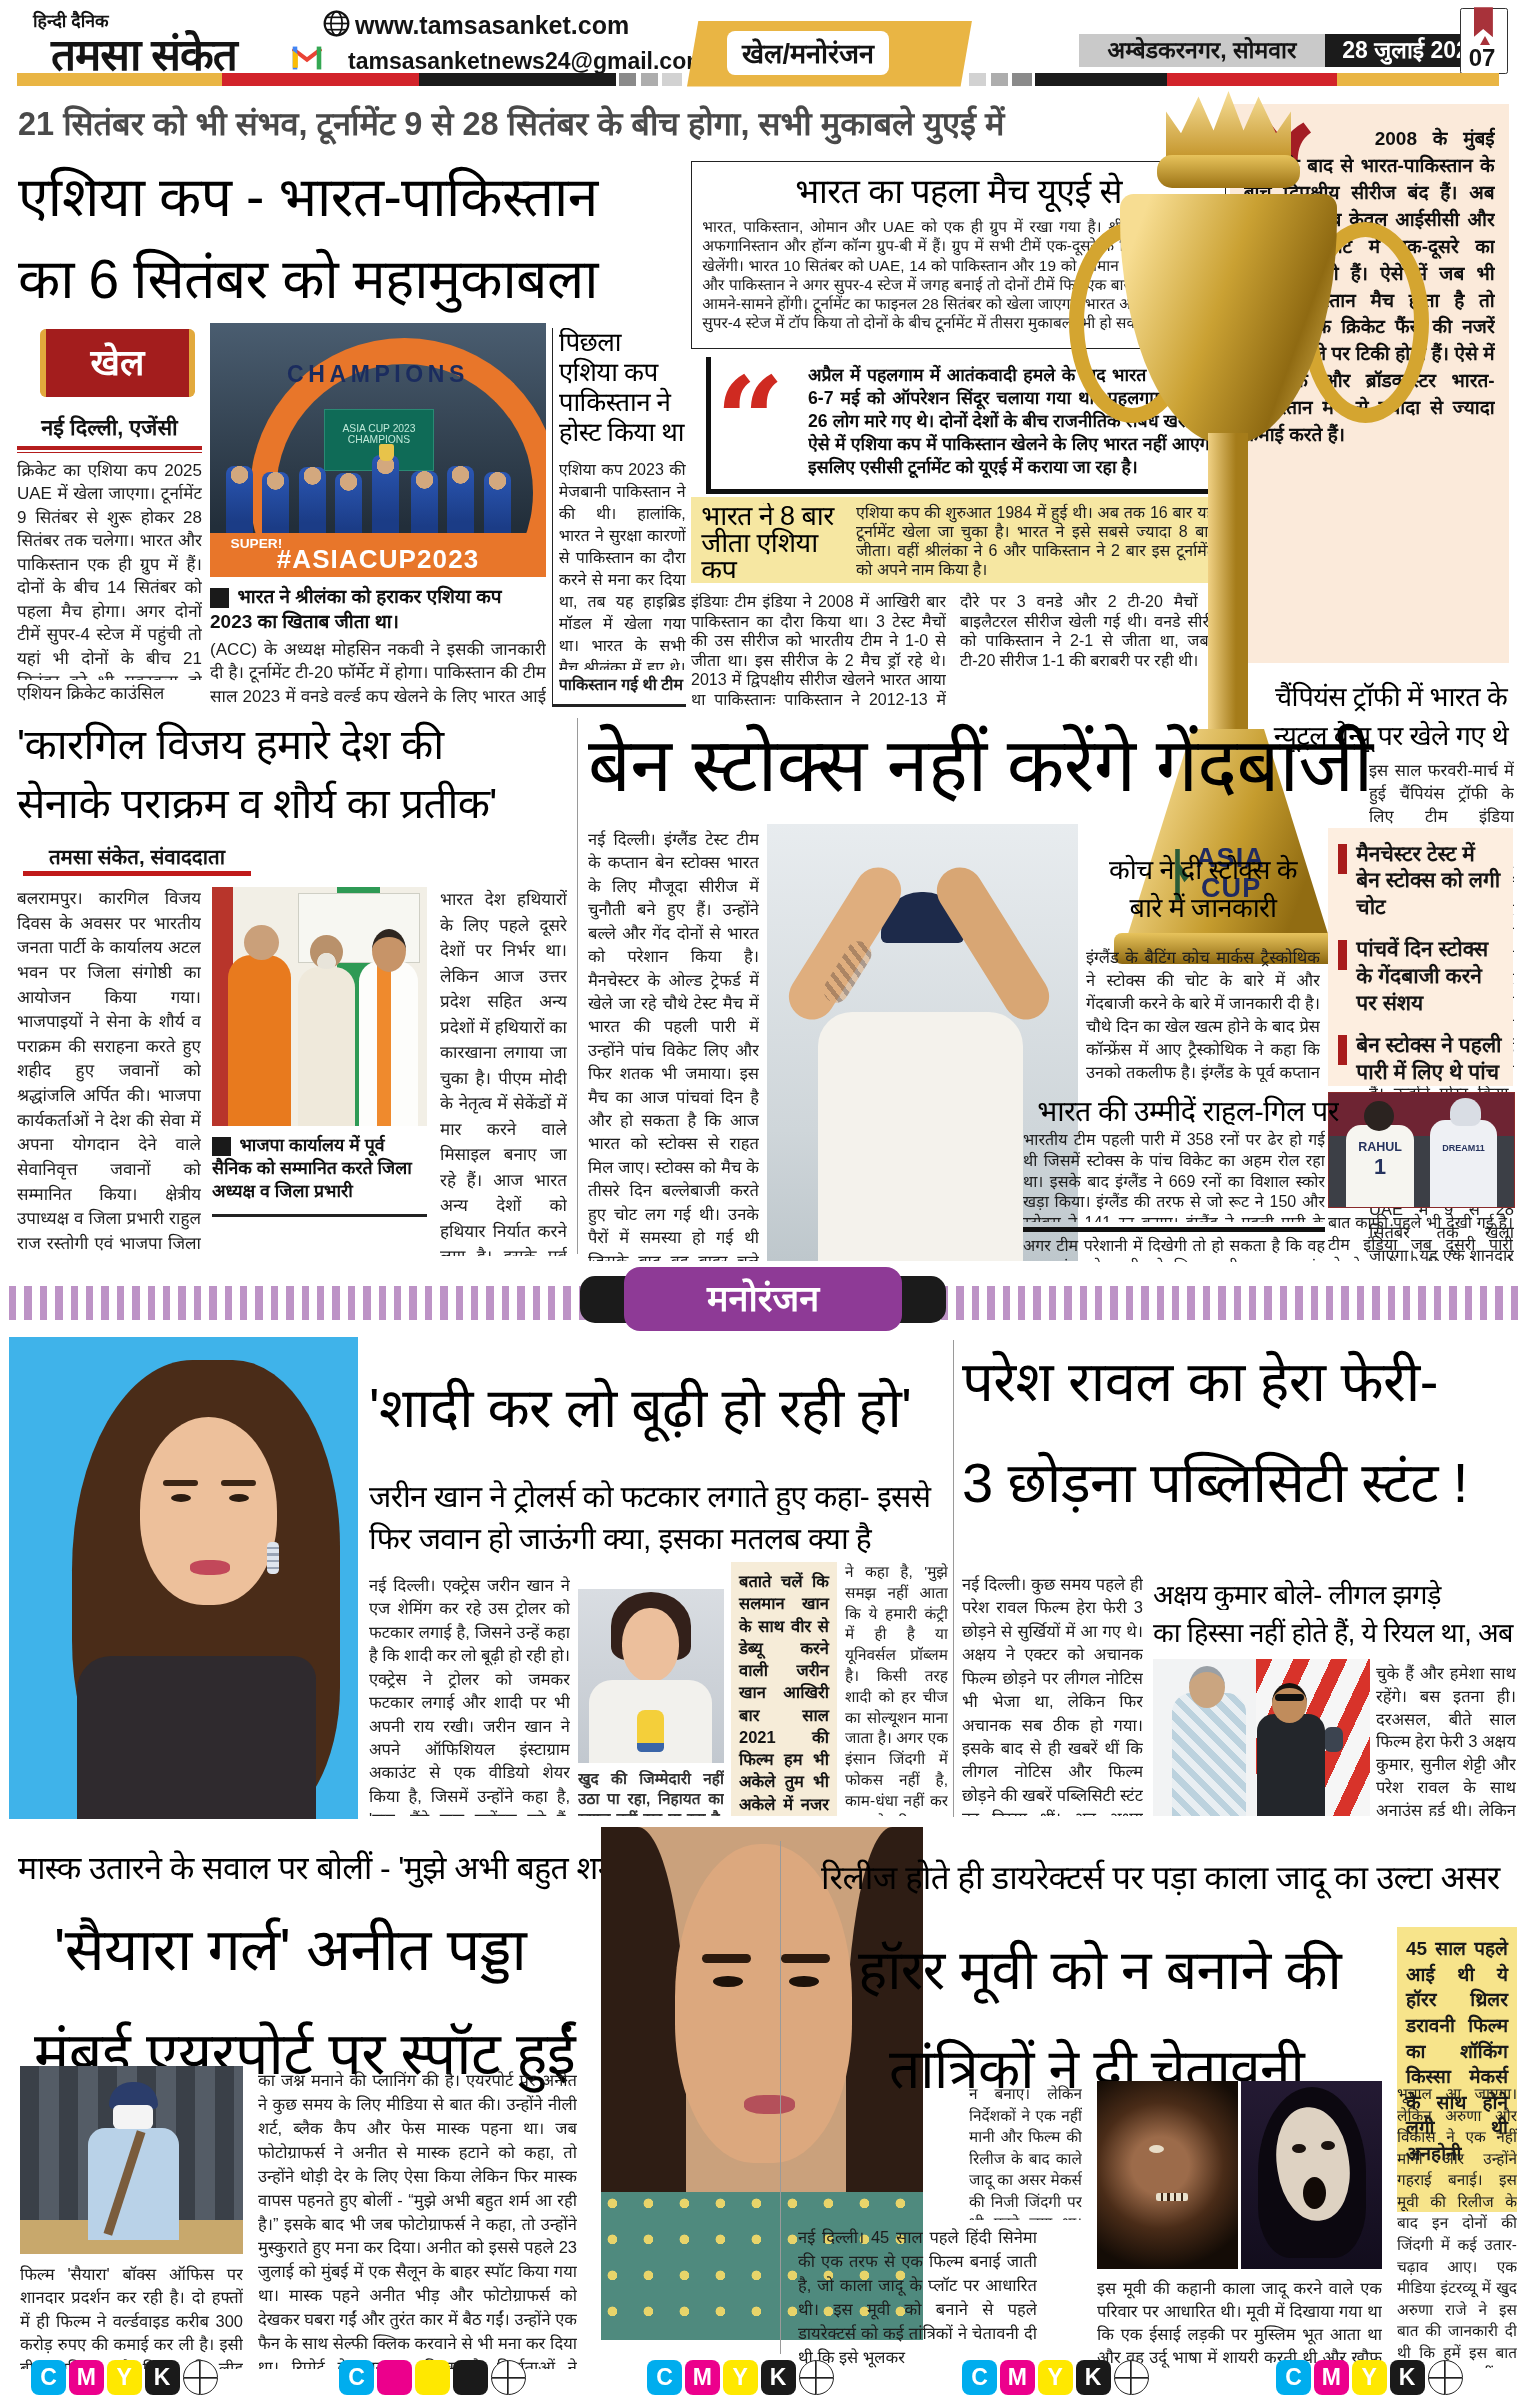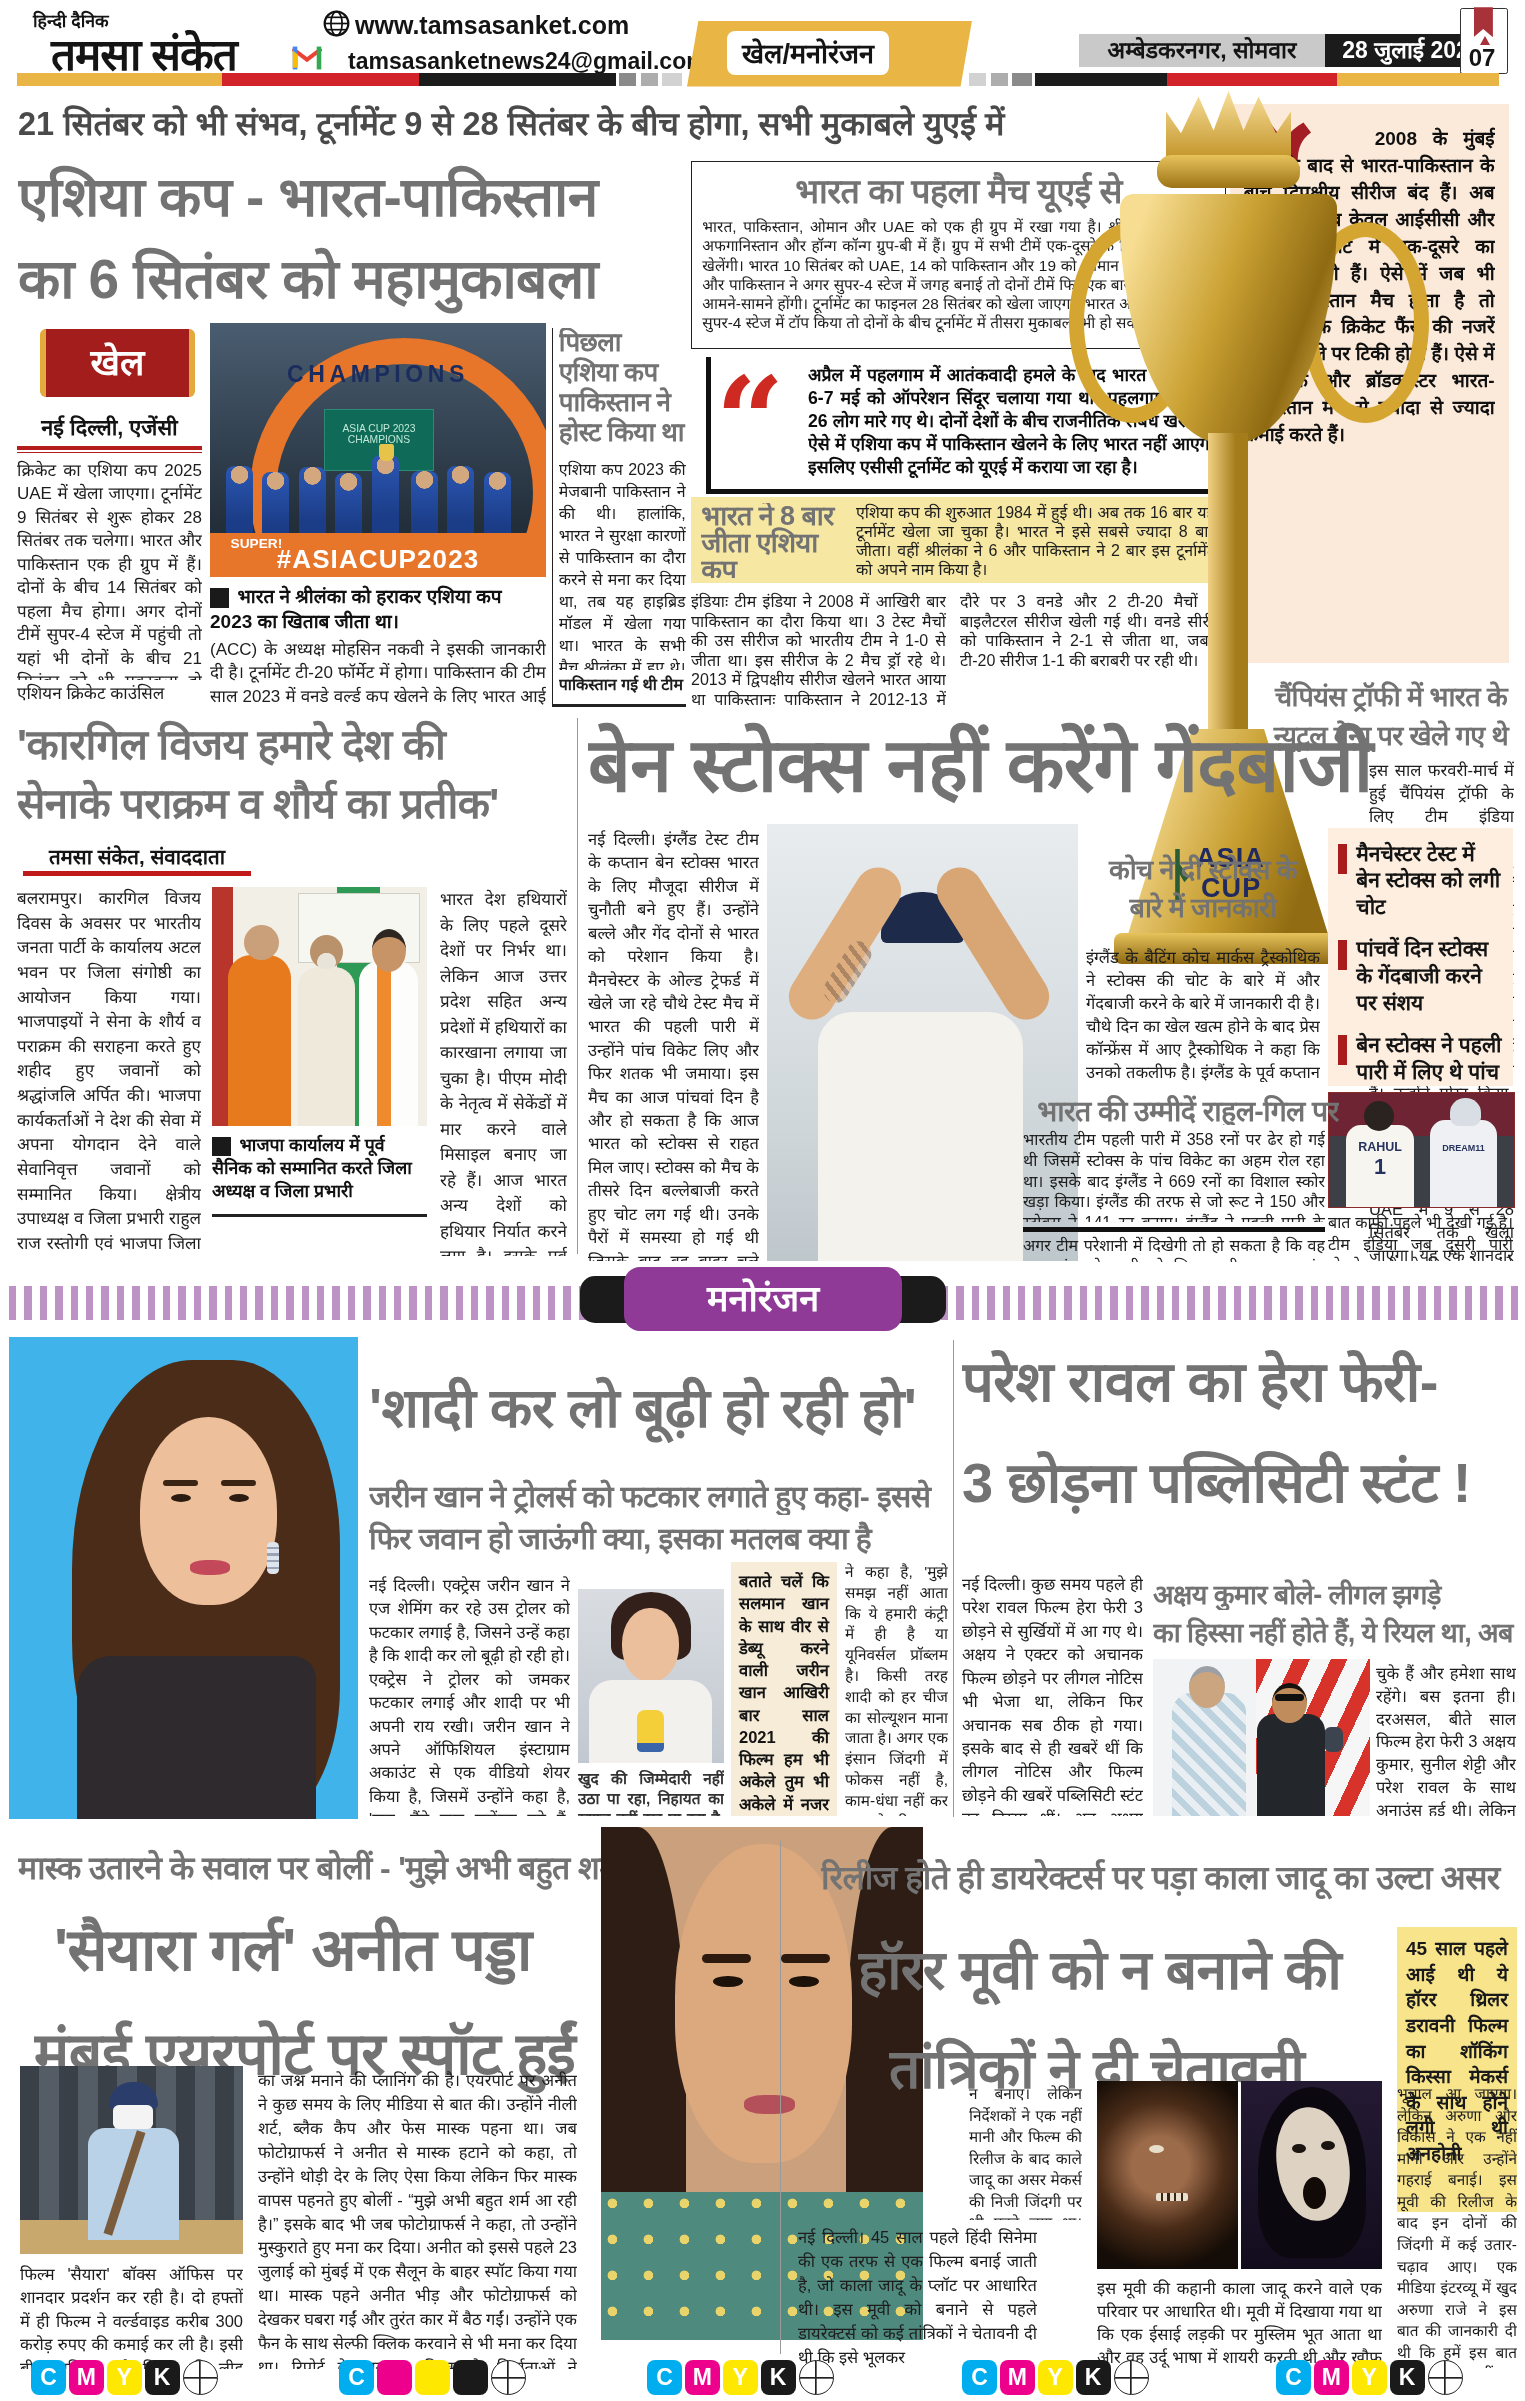--- a/index.html
+++ b/index.html
@@ -4,21 +4,21 @@
 <style>
   html,body{margin:0;padding:0;background:#8a8a8a;}
   #page{position:relative;width:1526px;height:2401px;background:#ffffff;
         font-family:"Liberation Sans","DejaVu Sans",sans-serif;color:#141414;overflow:hidden;}
   .abs{position:absolute;}
   .b{font-weight:bold;}
   .jt{text-align:justify;text-justify:inter-word;}
   .ov{overflow:hidden;}
   .ctr{text-align:center;}
   .body{font-size:16.5px;line-height:1.38;color:#1d1d1d;text-align:justify;overflow:hidden;}
-  .hl{font-weight:bold;color:#737373;letter-spacing:-0.6px;}
+  .hl{font-weight:normal;color:#000000;letter-spacing:-0.6px;}
   .kick{font-weight:bold;color:#4a4a4a;}
   .cap{font-weight:bold;color:#111;line-height:1.3;}
   .capsq{display:inline-block;width:19.4px;height:19.4px;background:#1a1a1a;margin-right:8px;vertical-align:middle;}
   .vr{background:#9a9a9a;width:1.1px;}
   .ph{position:absolute;overflow:hidden;}
   .redrule{border-top:4px solid #b51d1d;border-bottom:1.1px solid #b51d1d;height:1.7px;}
   .stripeband{background:repeating-linear-gradient(90deg,#bd93c6 0 7.4px,#ffffff 7.4px 15.4px);}
   .cm{width:35px;height:35px;border-radius:8px;display:inline-block;margin-right:2.9px;
       color:#fff;font-weight:bold;font-size:23px;text-align:center;line-height:35px;vertical-align:top;}
   .reg{width:33px;height:33px;border-radius:50%;border:1.7px solid #222;display:inline-block;vertical-align:top;

